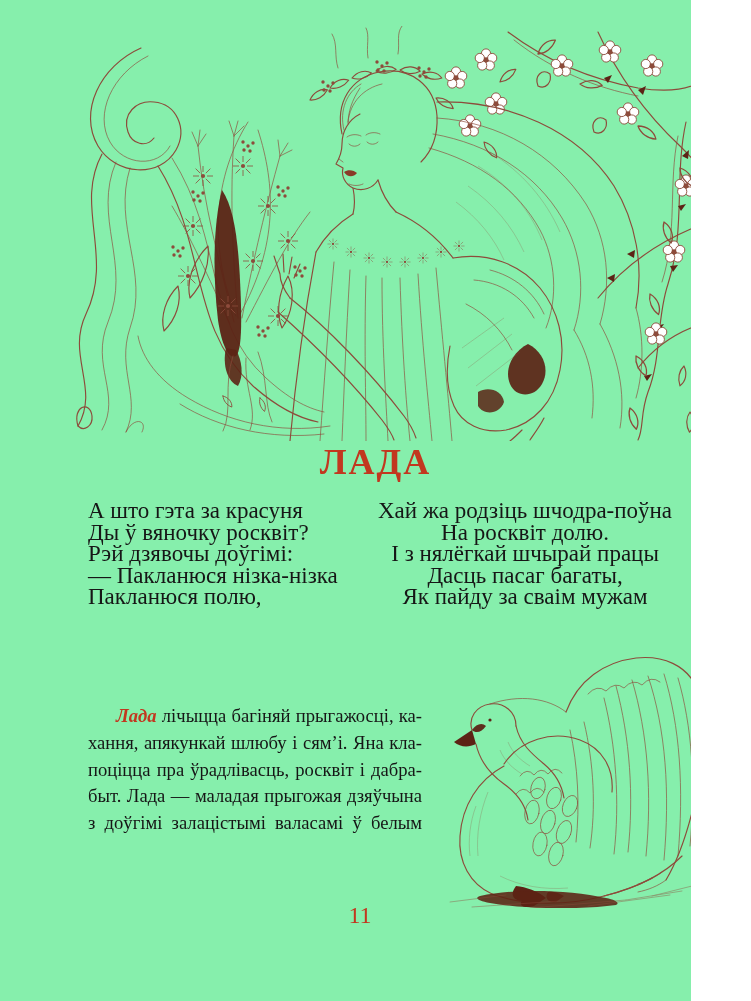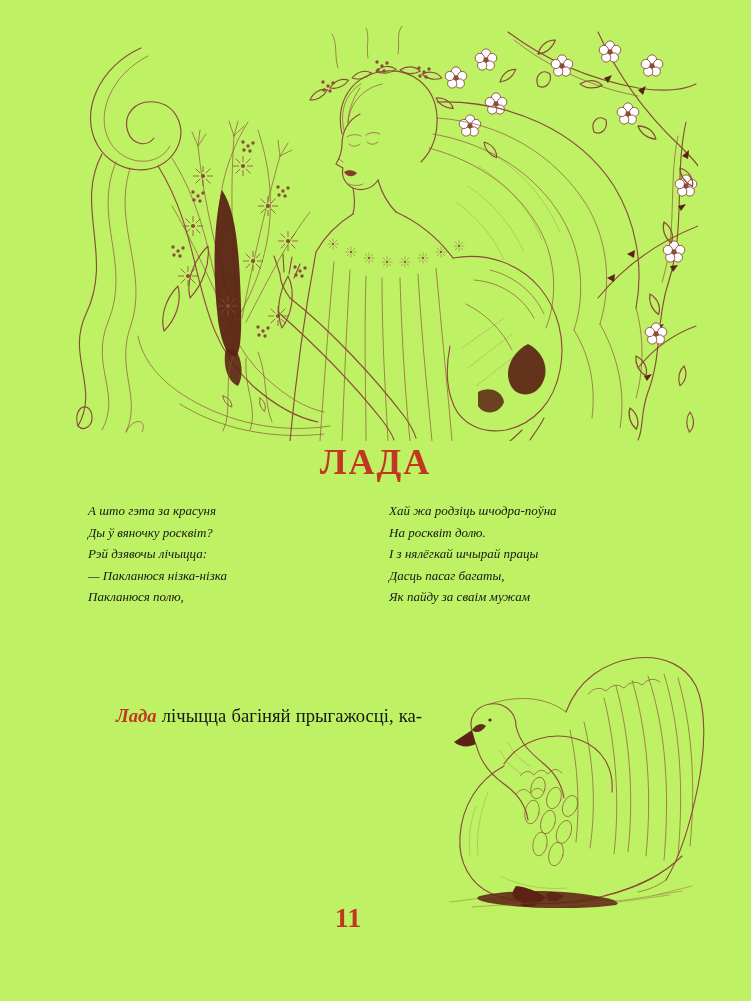--- a/index.html
+++ b/index.html
@@ -3,55 +3,55 @@
 <meta charset="utf-8">
 <style>
   :root{
     --red:#c2371f;
     --ink:#8d4b3b;
     --dark:#5c2315;
     --text:#161616;
   }
   html,body{margin:0;padding:0;background:#ffffff;}
   body{width:751px;height:1001px;font-family:"Liberation Serif","DejaVu Serif",serif;}
-  .page{position:relative;width:751px;height:1001px;background:#bef264;overflow:hidden;}
+  .page{position:relative;width:691px;height:1001px;background:#86efac;overflow:hidden;}
 
   .illus{position:absolute;}
   #illus-top{left:38px;top:26px;}
   #illus-swan{left:420px;top:646px;}
 
   .s{fill:none;stroke:var(--ink);stroke-width:1.15;stroke-linecap:round;stroke-linejoin:round;}
   .s2{stroke-width:0.75;opacity:.88;}
   .f{fill:var(--dark);stroke:none;}
   .hatch{stroke:var(--ink);stroke-width:.55;opacity:.45;fill:none;}
 
   .title{
     position:absolute;top:441px;left:0;width:751px;
     text-align:center;font-size:36px;font-weight:bold;
     color:var(--red);letter-spacing:2px;
   }
   .poem-col{
-    position:absolute;top:500px;font-size:13px;line-height:21.6px;
-    color:var(--text);white-space:nowrap;font-style:italic;
+    position:absolute;top:500px;font-size:23px;line-height:21.6px;
+    color:var(--text);white-space:nowrap;
   }
   .poem-left{left:88px;}
-  .poem-right{left:389px;}
+  .poem-right{left:378px;text-align:center;}
 
   .para{
     position:absolute;left:55px;top:703px;width:367px;
     font-size:18.6px;line-height:26.8px;color:var(--text);
   }
   .para-line{text-align:justify;text-align-last:justify;margin-left:33px;}
   .para-line.first{text-indent:28px;}
   .para-line.last{text-align:left;text-align-last:left;}
   .lead{color:var(--red);font-weight:bold;font-style:italic;}
 
   .page-num{
-    position:absolute;top:902px;left:0;width:696px;
-    text-align:center;font-size:28px;font-weight:bold;color:var(--red);
+    position:absolute;top:902px;left:12px;width:696px;
+    text-align:center;font-size:24px;font-weight:normal;color:var(--red);
   }
 </style>
 </head>
 <body>
 
 <div class="page">
 
   <svg id="illus-top" class="illus" width="660" height="415" viewBox="0 0 660 415" xmlns="http://www.w3.org/2000/svg">
     <defs>
       <g id="daisy">
@@ -272,34 +272,40 @@
       <use href="#leaf" transform="translate(646,340) rotate(110) scale(1.0)" class="s"></use>
       <use href="#leaf" transform="translate(652,386) rotate(100) scale(1.0)" class="s"></use>
     </g>
   </svg>
 
   <div class="title">ЛАДА</div>
 
   <div class="poem-col poem-left">
       <div class="poem-line">А што гэта за красуня</div>
       <div class="poem-line">Ды ў вяночку росквіт?</div>
-      <div class="poem-line">Рэй дзявочы лічыцца:</div>
+      <div class="poem-line">Рэй дзявочы доўгімі:</div>
       <div class="poem-line">— Пакланюся нізка-нізка</div>
       <div class="poem-line">Пакланюся полю,</div>
     </div>
   <div class="poem-col poem-right">
       <div class="poem-line">Хай жа родзіць шчодра-поўна</div>
       <div class="poem-line">На росквіт долю.</div>
       <div class="poem-line">І з нялёгкай шчырай працы</div>
       <div class="poem-line">Дасць пасаг багаты,</div>
       <div class="poem-line">Як пайду за сваім мужам</div>
     </div>
 
   <div class="para">
     <div class="para-line first"><span class="lead">Лада</span> <span>лічыцца багіняй прыгажосці, ка-</span></div>
+    <div>
+        <div class="para-line">хання, апякункай шлюбу і сям’і. Яна кла-</div>
+        <div class="para-line">поціцца пра ўрадлівасць, росквіт і дабра-</div>
+        <div class="para-line">быт. Лада — маладая прыгожая дзяўчына</div>
+        <div class="para-line">з доўгімі залацістымі валасамі ў белым</div>
+      </div>
   </div>
 
   <svg id="illus-swan" class="illus" width="295" height="262" viewBox="0 0 295 262" xmlns="http://www.w3.org/2000/svg">
 
     <path class="f" d="M34,96 L52,84 L56,98 C48,102 40,101 34,96 Z"></path>
     <path class="s" d="M52,84 C48,72 56,60 70,58 C84,56 96,66 96,80"></path>
     <path class="f" d="M52,84 C56,78 62,76 66,80 C62,86 56,88 52,84 Z" opacity=".95"></path>
     <circle cx="70" cy="74" r="1.6" class="f"></circle>
 
     <path class="s" d="M56,98 C60,116 70,128 84,138 C98,148 106,160 108,174"></path>

